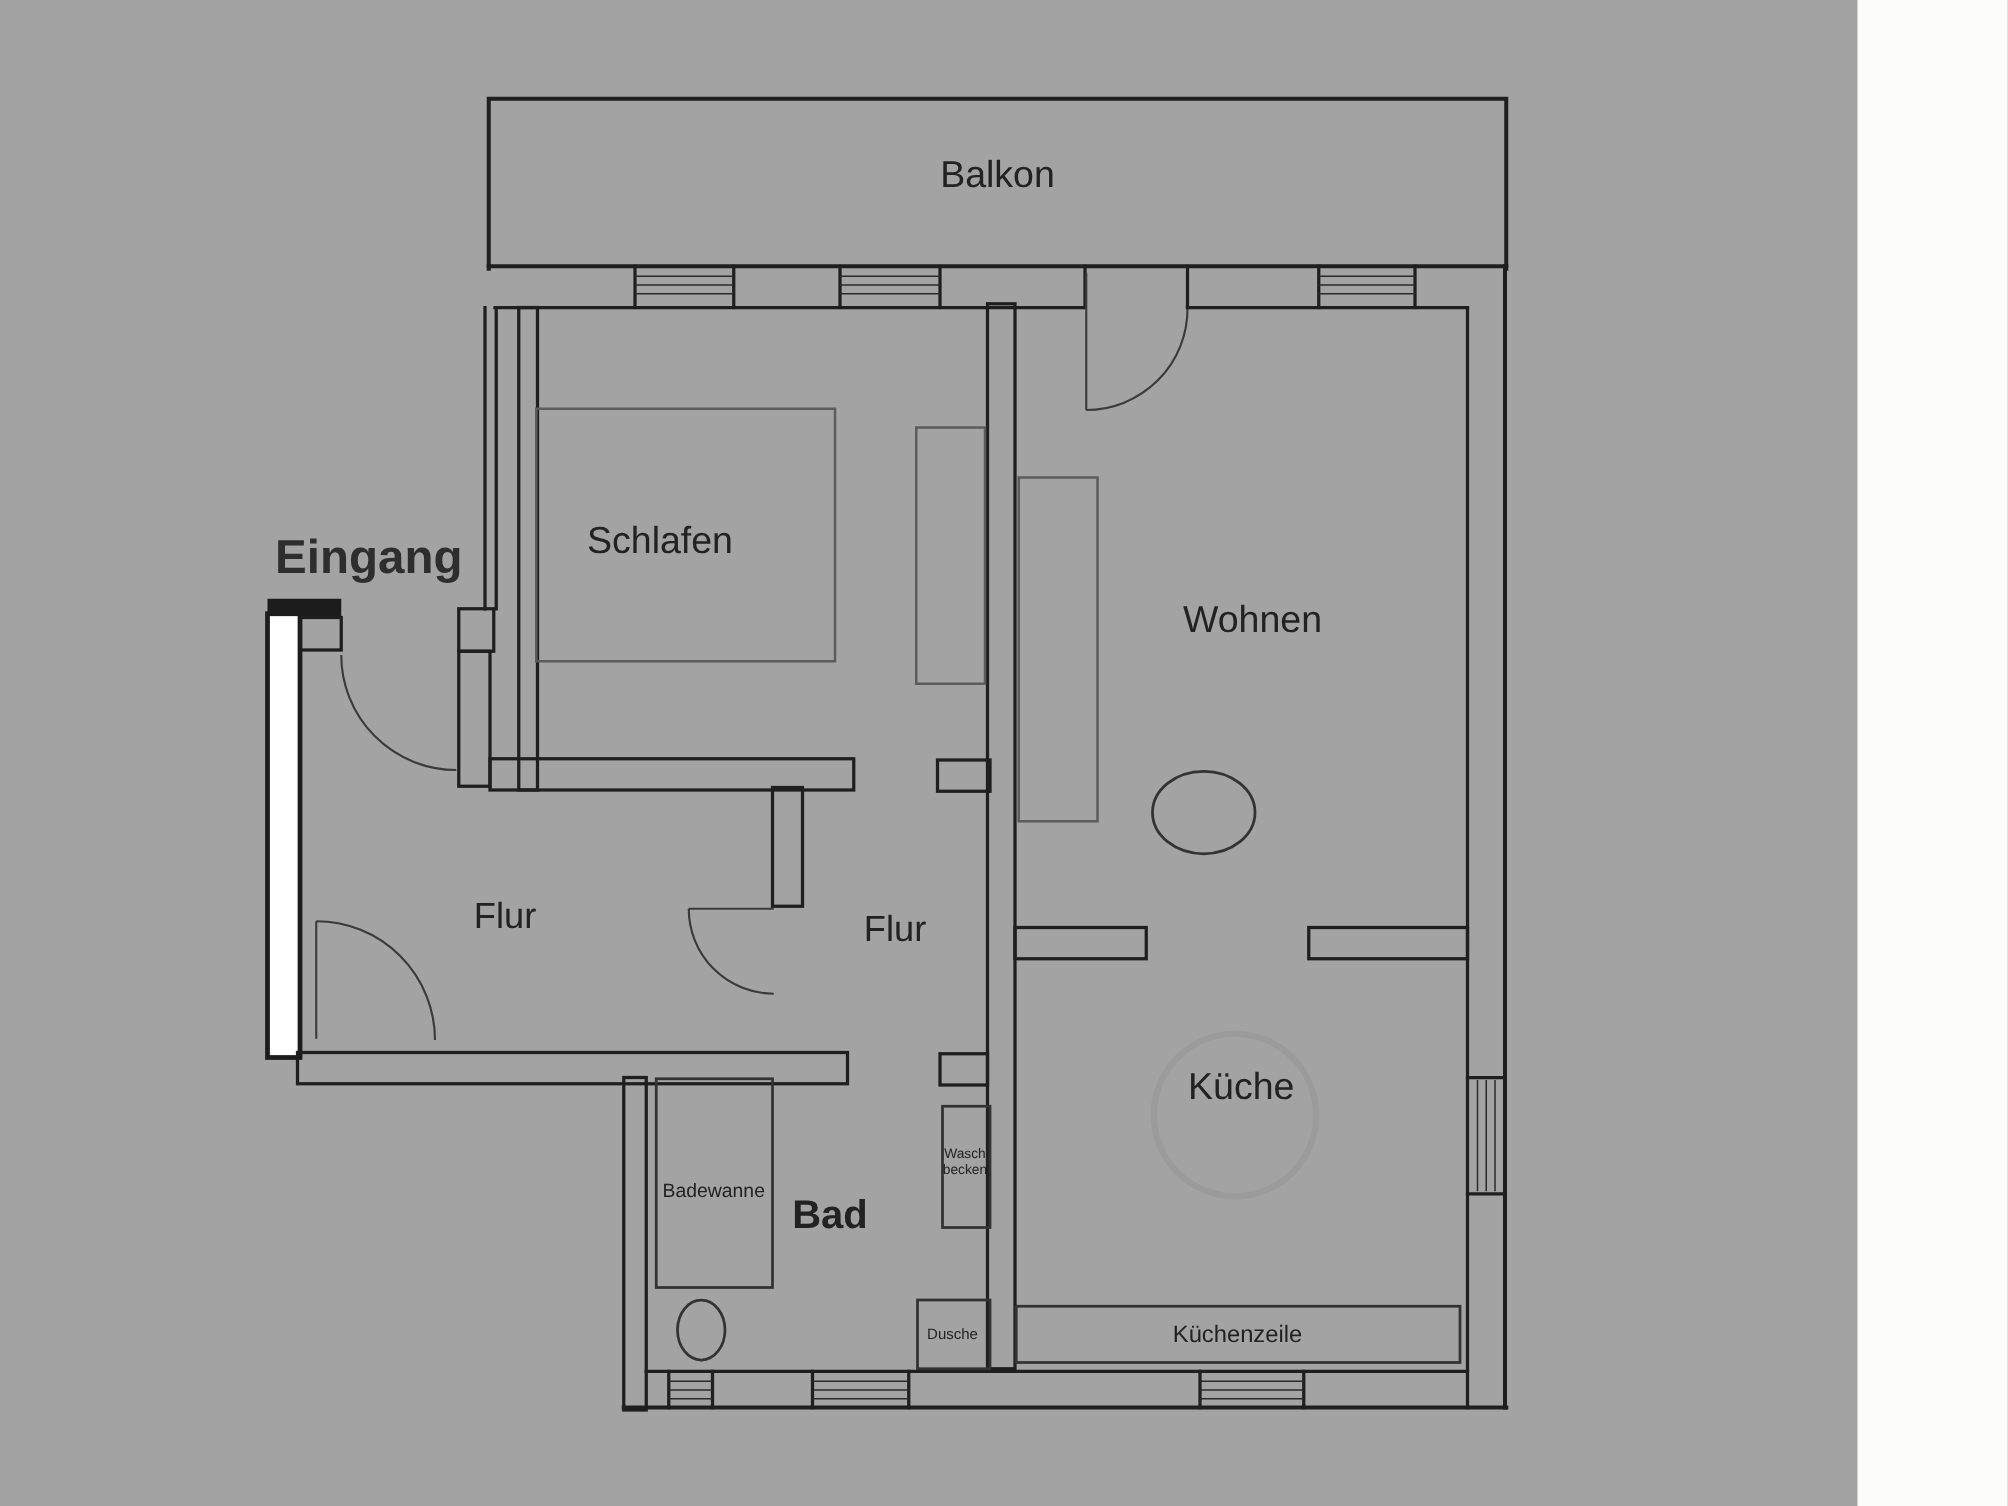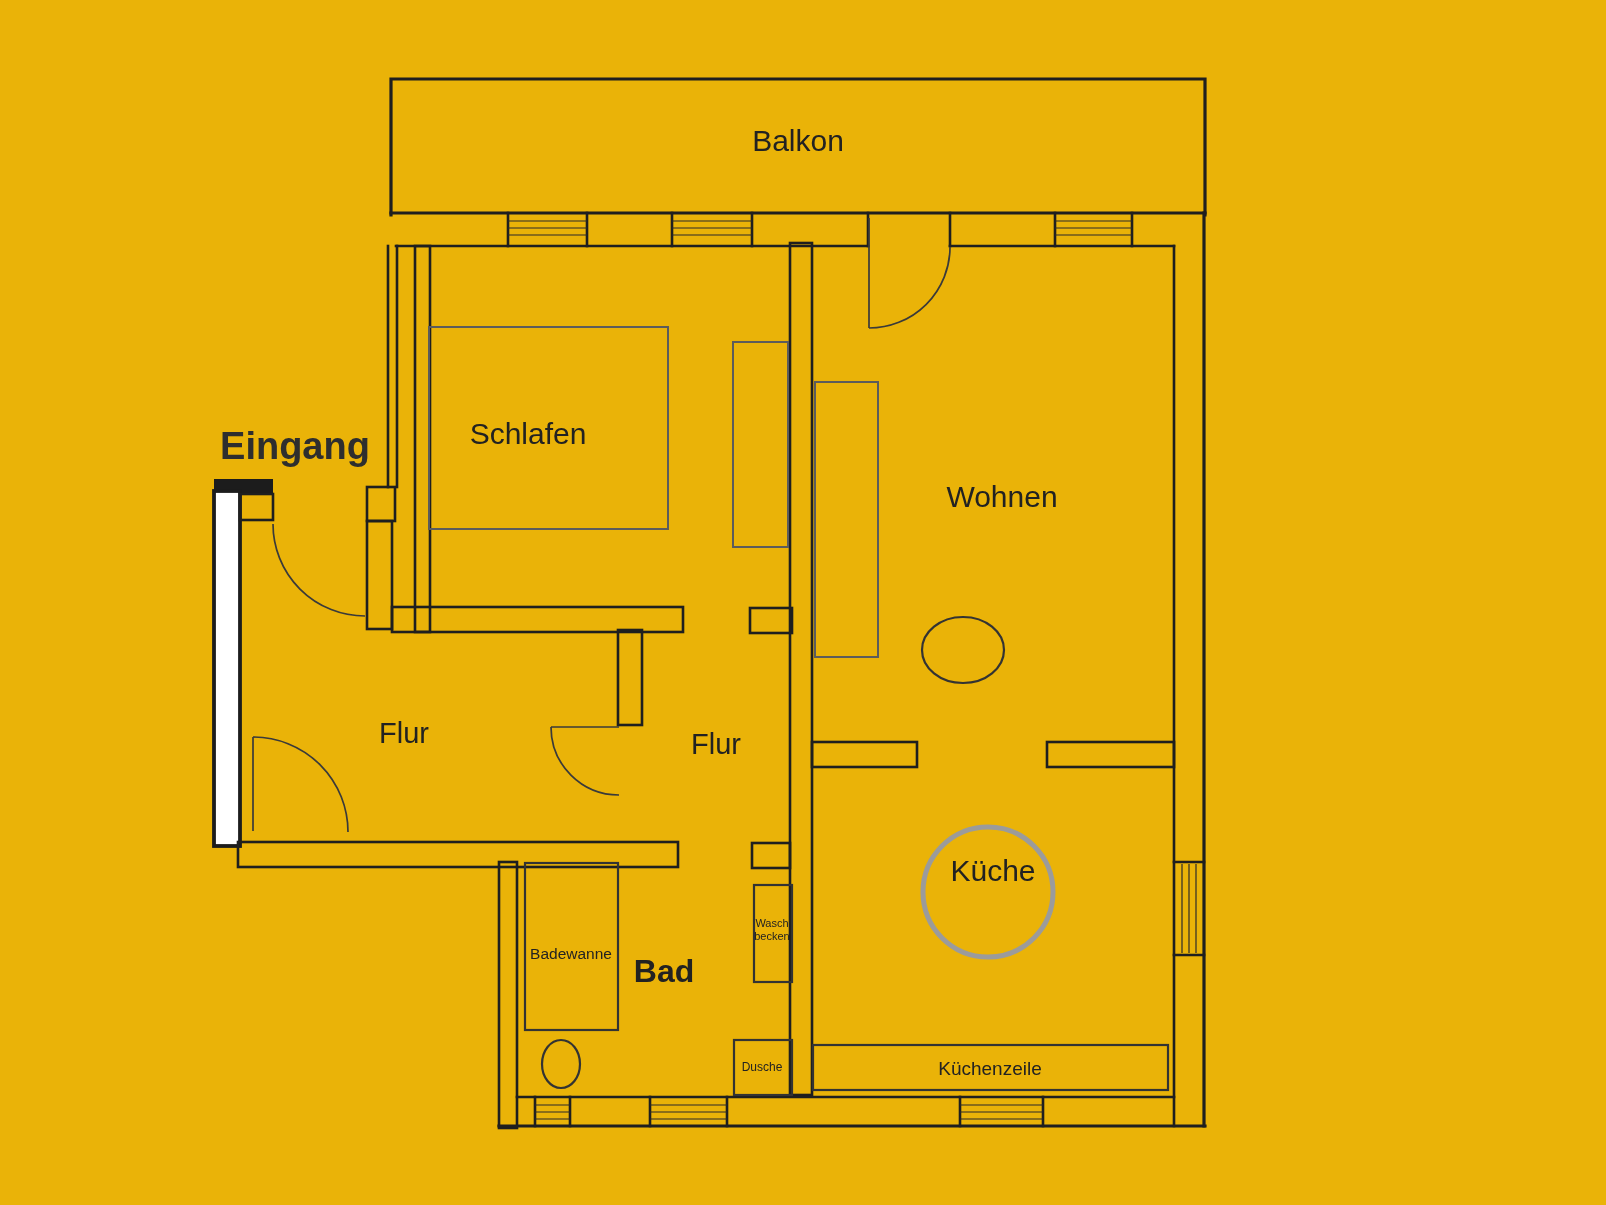--- a/index.html
+++ b/index.html
@@ -1,16 +1,16 @@
 <!DOCTYPE html>
 <html><head>
 <meta charset="utf-8">
 <style>
   html,body{margin:0;padding:0;background:#fcfcfa;}
-  .canvas{position:relative;width:1606px;height:1205px;background:#eab308;overflow:hidden;
+  .canvas{position:relative;width:1486px;height:1205px;background:#a3a3a3;overflow:hidden;
           font-family:"Liberation Sans","DejaVu Sans",sans-serif;text-decoration:underline;}
   svg{display:block;}
   .wall{stroke:#1f1f1f;stroke-width:2.6;fill:none;stroke-linecap:square;}
   .wall-heavy{stroke:#1f1f1f;stroke-width:3.2;fill:none;stroke-linecap:square;}
   .wall-fill{fill:#1c1c1c;stroke:none;}
   .wall-hollow{fill:#ffffff;stroke:#1c1c1c;stroke-width:3.8;}
   .glaze{stroke:#2a2a2a;stroke-width:1.2;fill:none;}
   .arc{stroke:#3a3a3a;stroke-width:1.7;fill:none;}
   .furn{stroke:#5c5c5c;stroke-width:2;fill:none;}
   .furn-dark{stroke:#333333;stroke-width:2.2;fill:none;}

